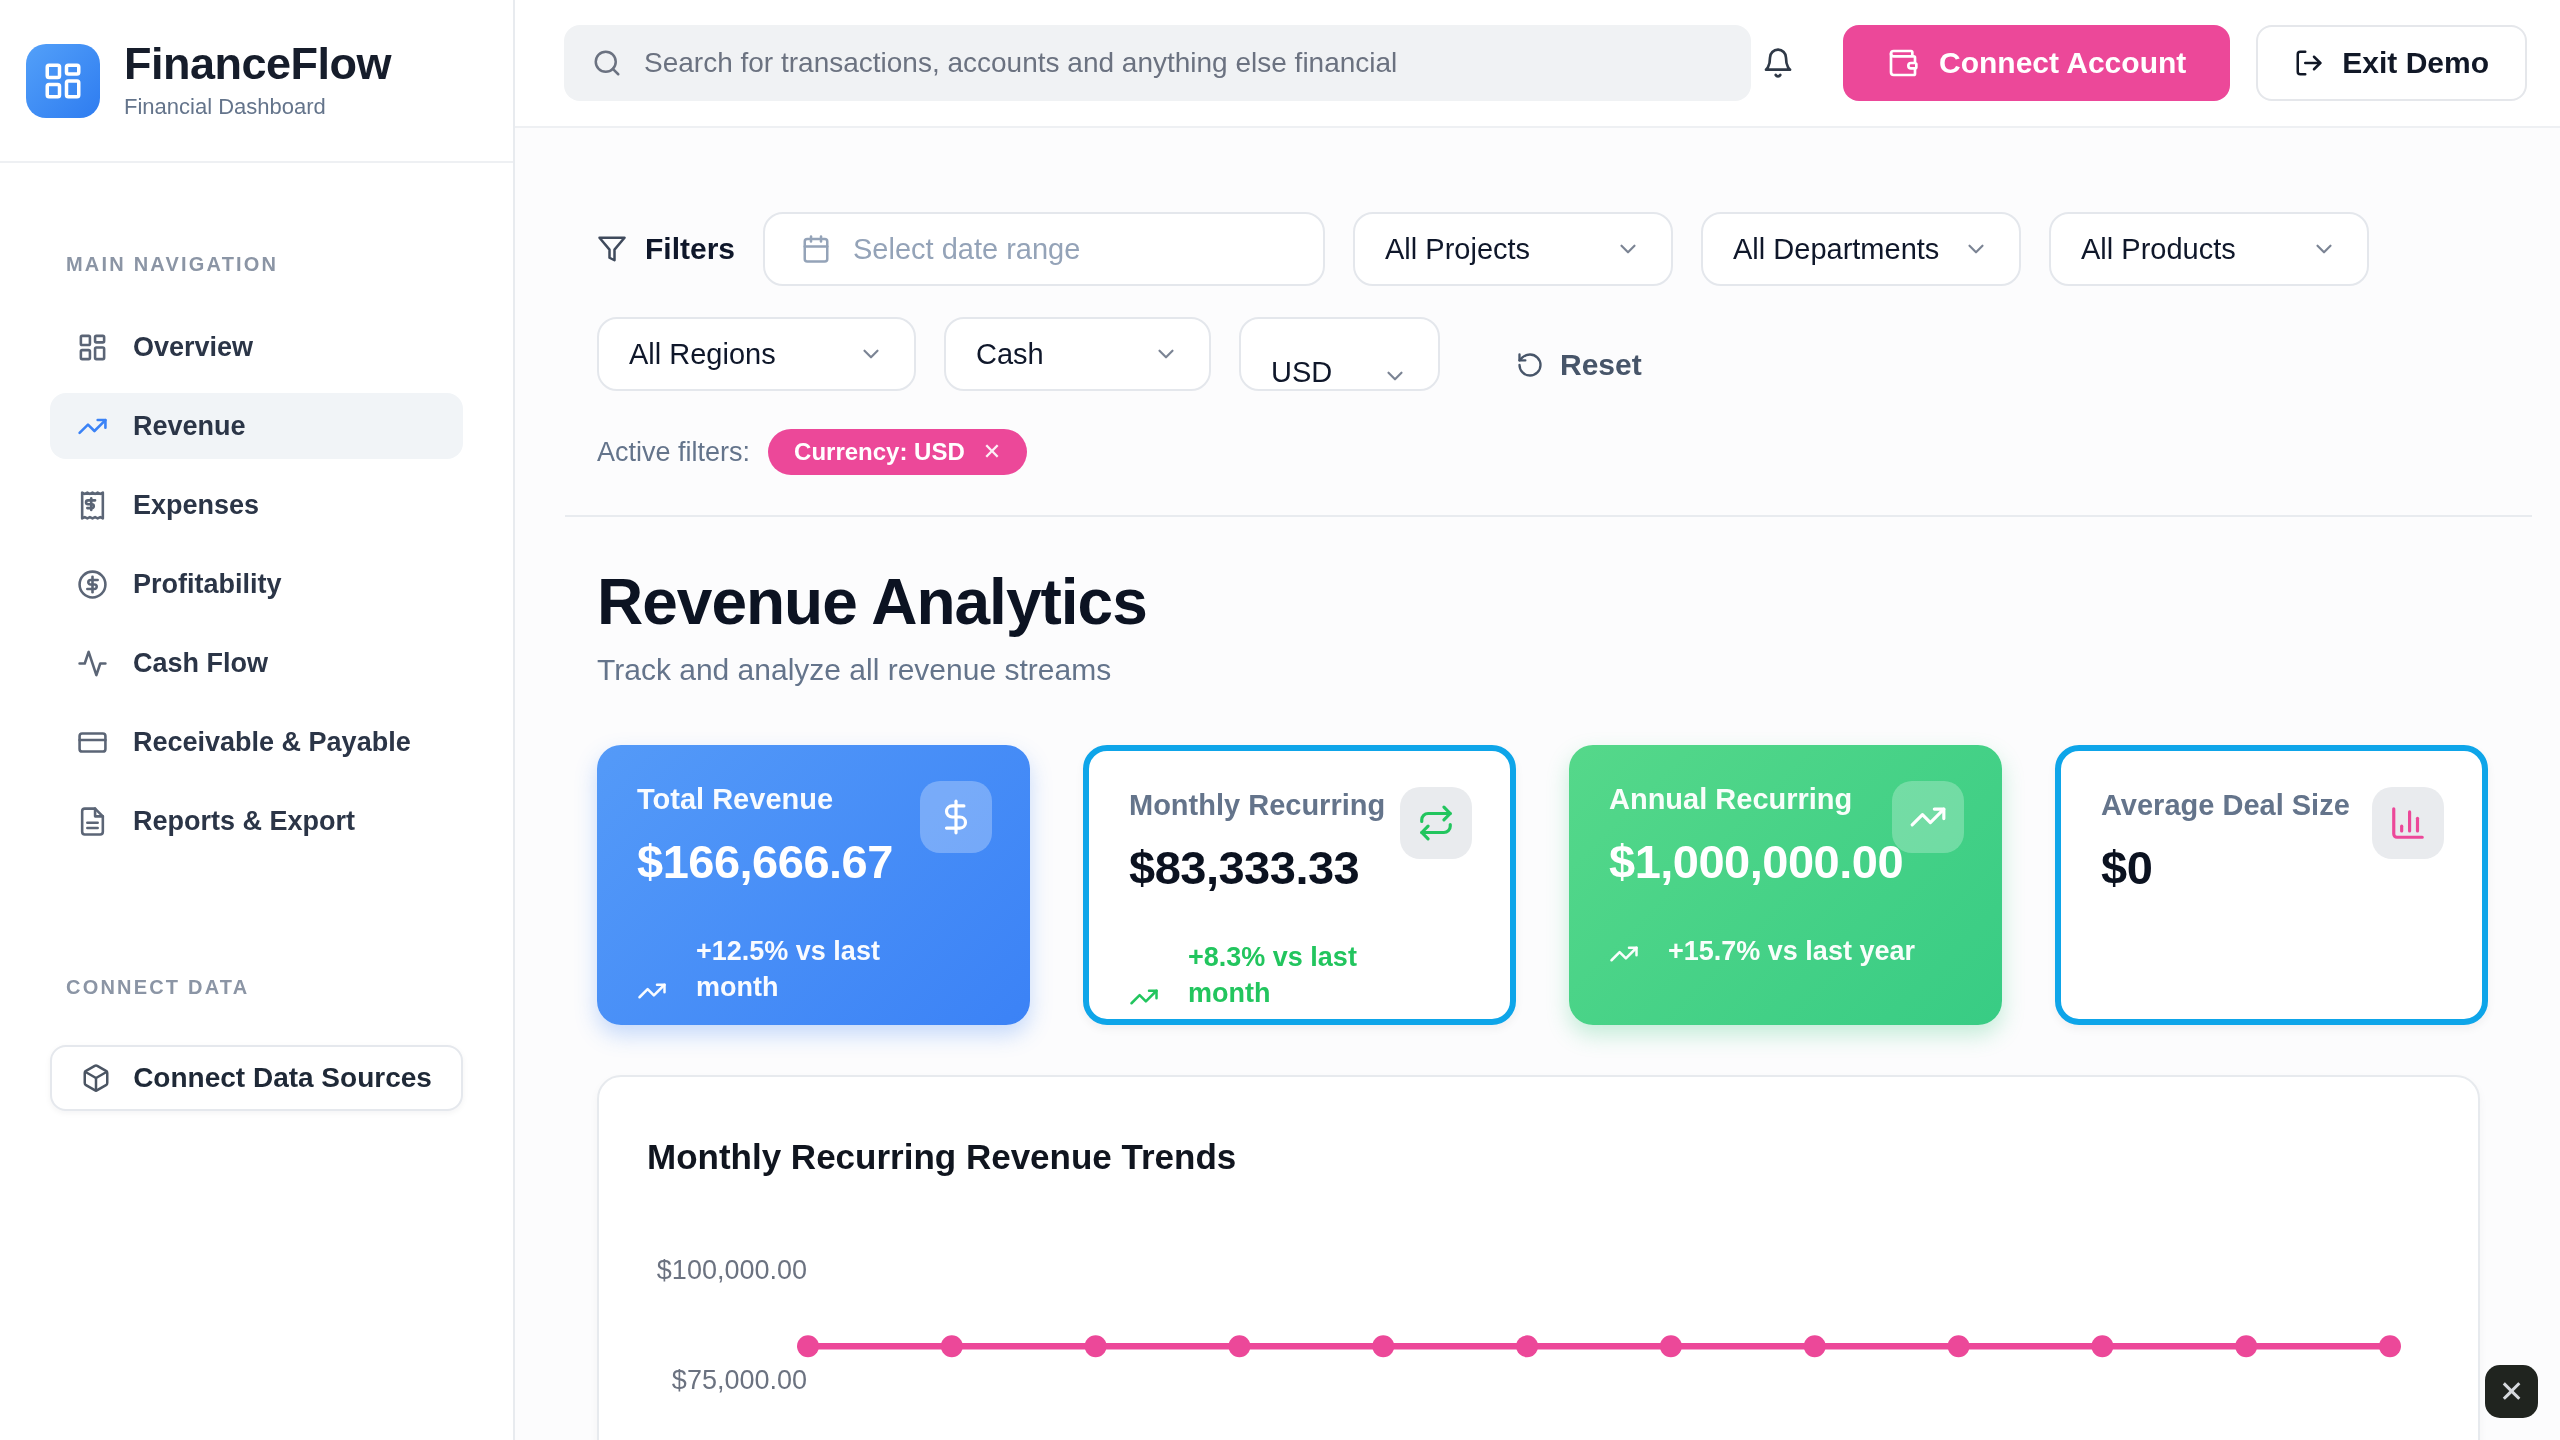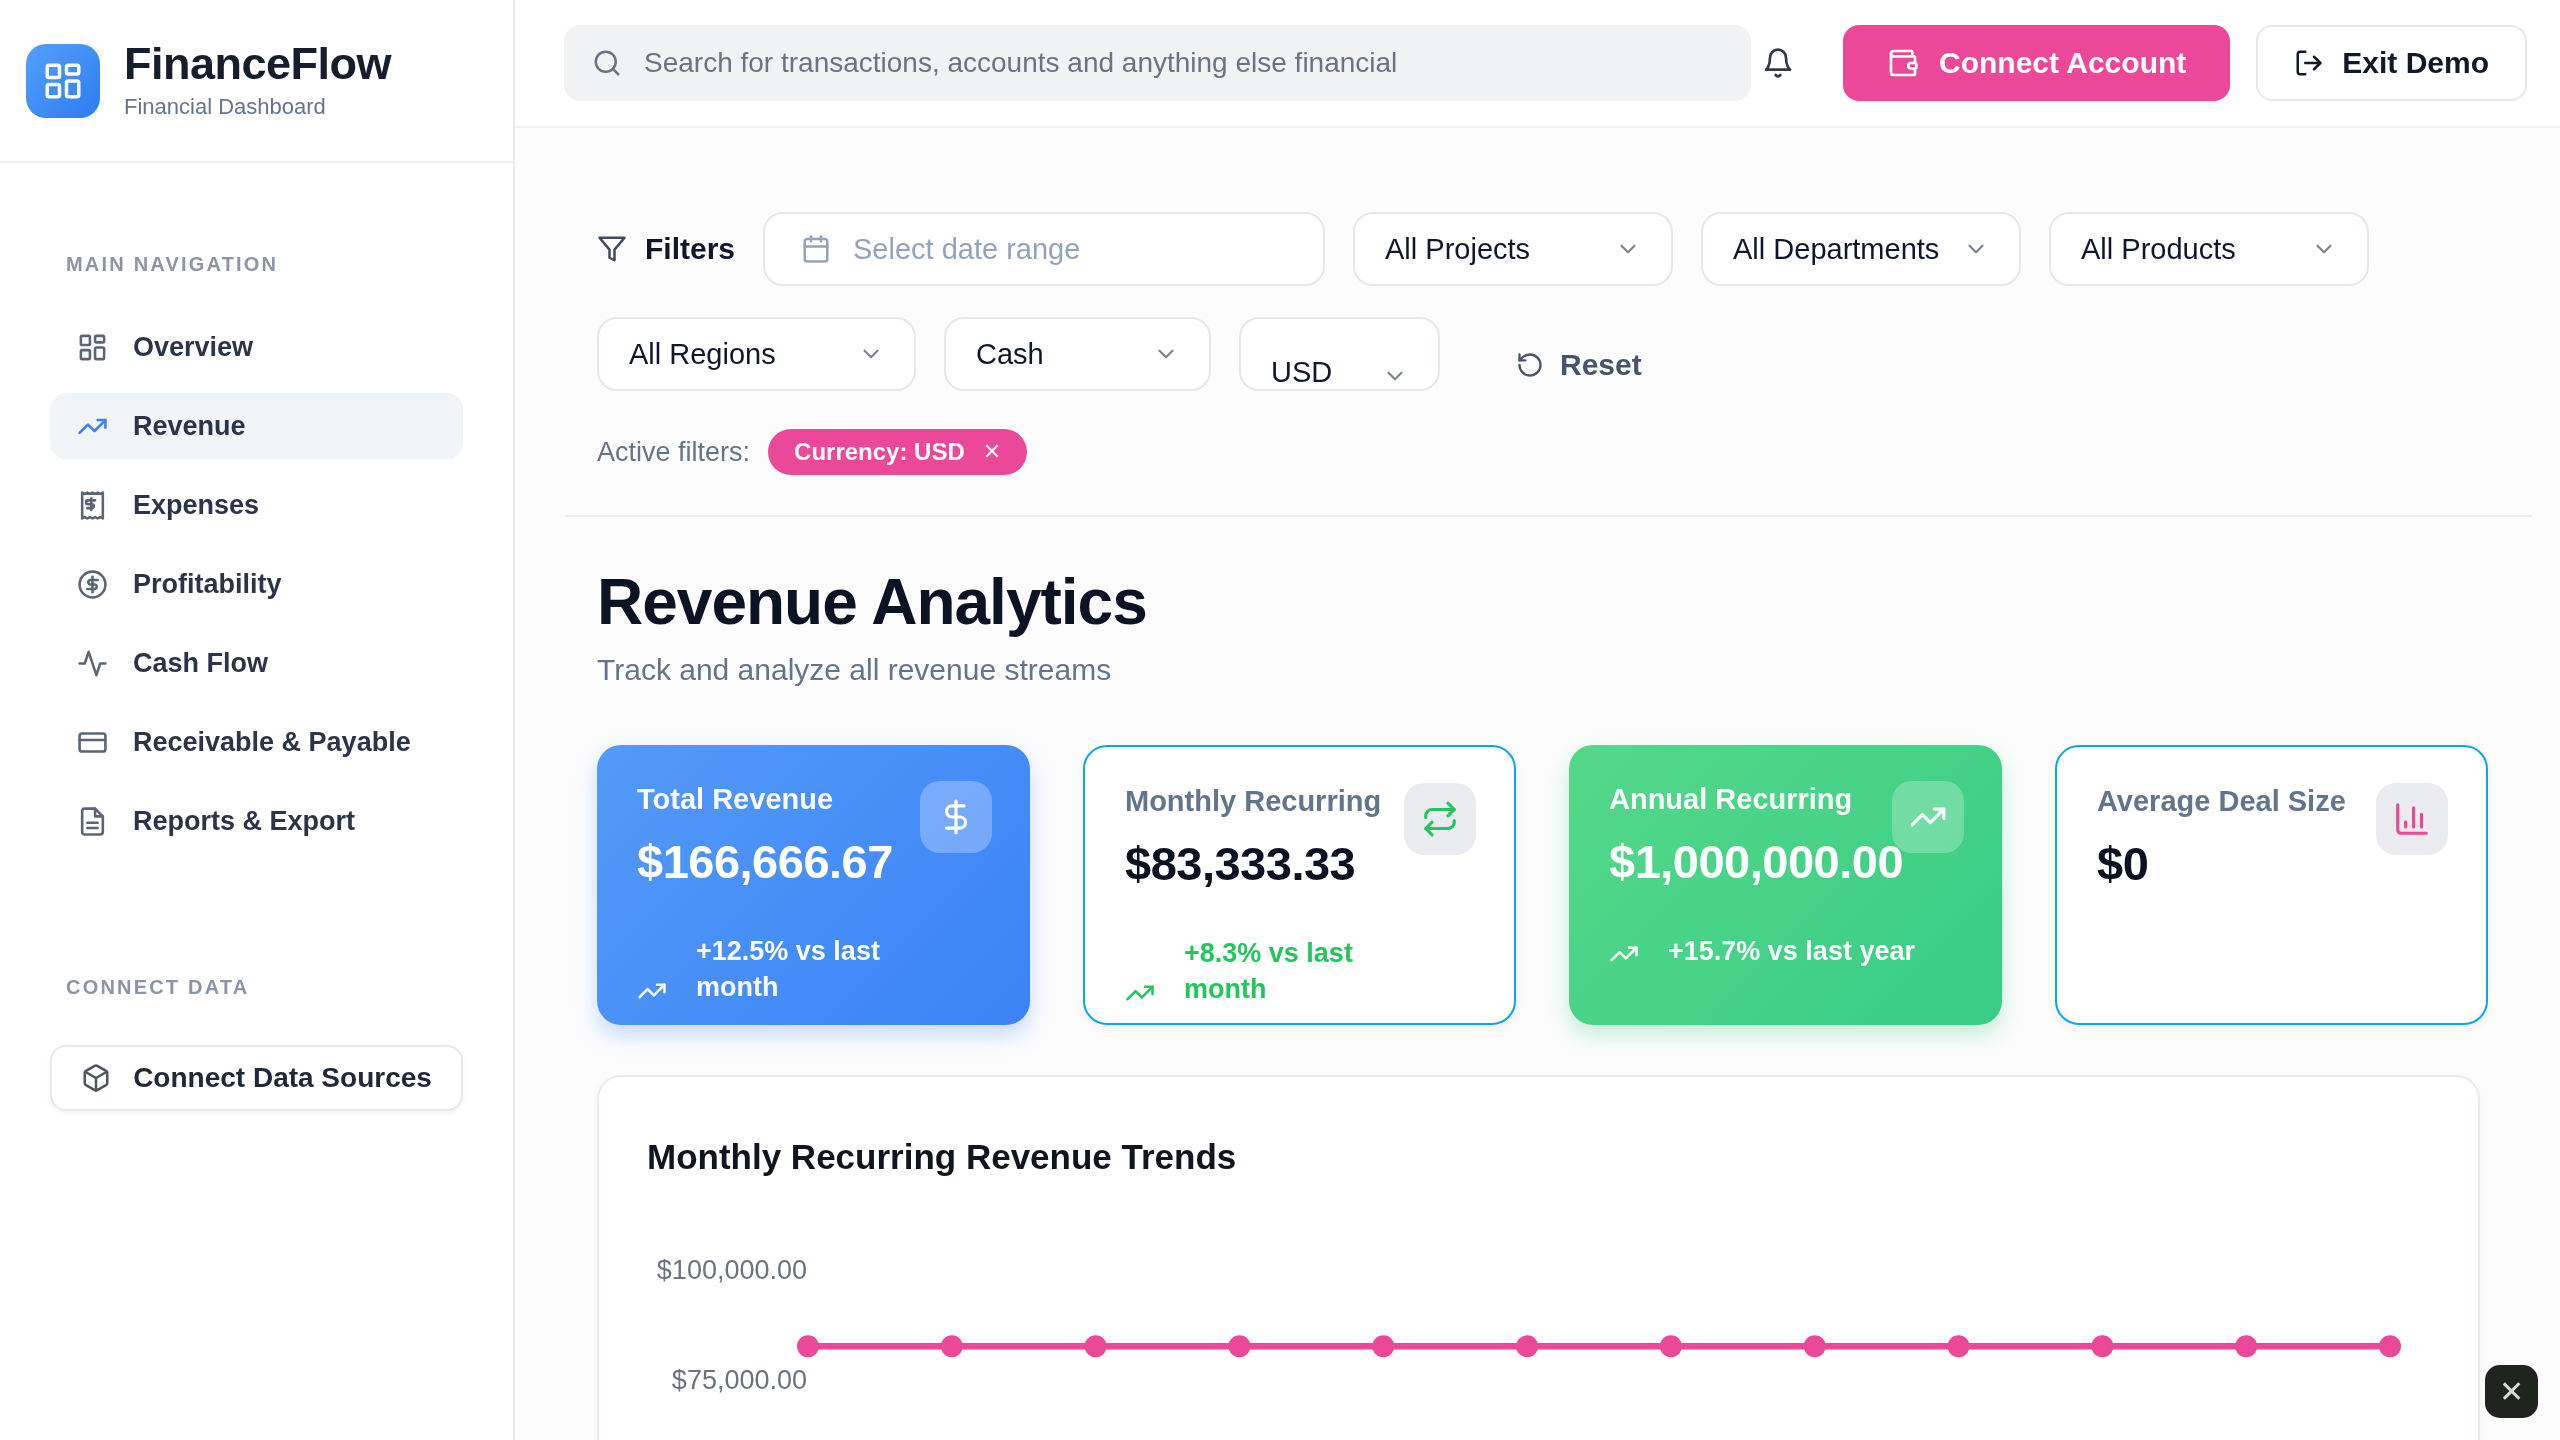--- a/index.html
+++ b/index.html
@@ -79,21 +79,21 @@
   .badge .bx { font-size:22px; opacity:.92; }
 
   
   .page-header { padding:48px 0 0 32px; }
   .page-title { font-size:64px; font-weight:800; color:#0c1322; letter-spacing:-1px; }
   .page-subtitle { font-size:30px; color:#64748b; margin-top:14px; }
 
   
   .cards { display:flex; gap:53px; padding:58px 0 0 32px; }
   .metric-card { position:relative; width:433px; height:280px; border-radius:24px; padding:38px 40px; }
-  .metric-card.white { background:#fff; border:2px solid #0ea5e9; box-shadow:0 4px 10px rgba(15,23,42,.05); }
+  .metric-card.white { background:#fff; border:6px solid #0ea5e9; box-shadow:0 4px 10px rgba(15,23,42,.05); }
   .metric-card.blue { background:linear-gradient(135deg,#549af8 0%,#3b82f6 100%); color:#fff;
     box-shadow:0 10px 22px rgba(59,130,246,.28); }
   .metric-card.green { background:linear-gradient(135deg,#55d88a 0%,#38cc84 100%); color:#fff;
     box-shadow:0 10px 22px rgba(52,199,123,.28); }
   .m-label { font-size:29px; font-weight:600; }
   .metric-card.white .m-label { color:#64748b; }
   .metric-card.blue .m-label, .metric-card.green .m-label { color:rgba(255,255,255,.96); }
   .m-value { font-size:47px; font-weight:800; margin-top:18px; letter-spacing:-0.5px; }
   .metric-card.white .m-value { color:#0b1220; }
   .m-icon { position:absolute; top:36px; right:38px; width:72px; height:72px; border-radius:20px;

